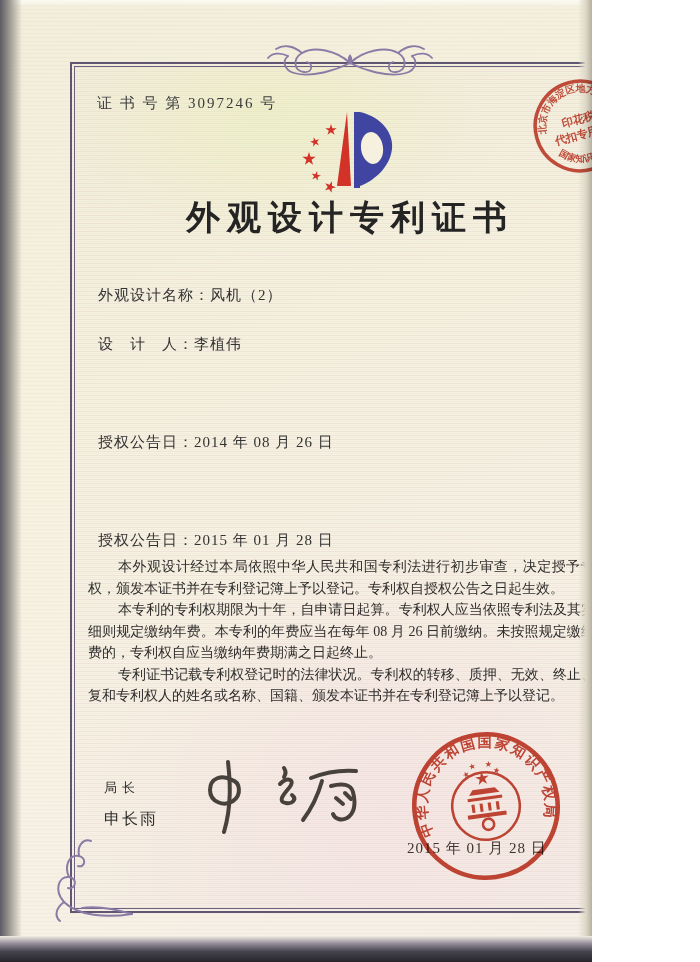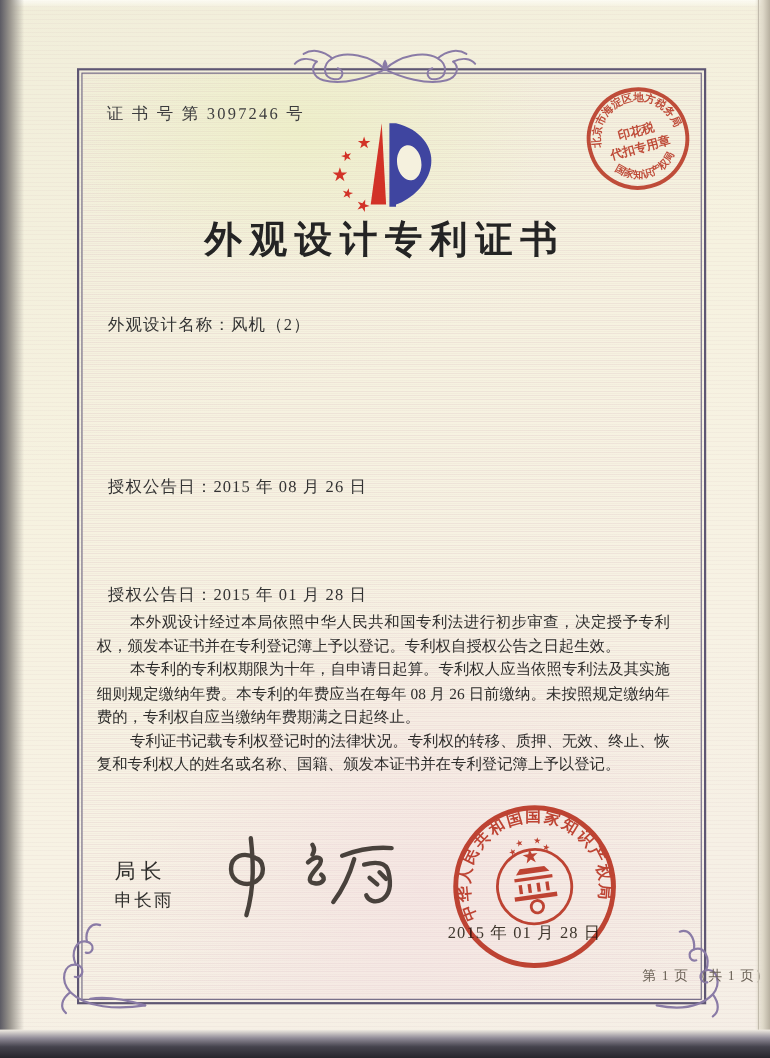--- a/index.html
+++ b/index.html
@@ -1,17 +1,17 @@
 <!DOCTYPE html>
 <html><head>
 <meta charset="utf-8">
 <style>
   html,body{margin:0;padding:0;}
   body{width:700px;height:962px;font-family:"Liberation Serif","DejaVu Serif",serif;}
-  .page{position:relative;width:700px;height:962px;overflow:hidden;
+  .page{position:relative;width:592px;height:962px;overflow:hidden;
     background:linear-gradient(160deg,#f1eeda 0%,#f6f2e0 38%,#f7f2e4 66%,#f5eee6 100%);}
   .page-texture{position:absolute;inset:0;pointer-events:none;
     background:repeating-linear-gradient(0deg,rgba(186,148,158,0.07) 0 1px,rgba(0,0,0,0) 1px 4px);}
   
   .edge-left{position:absolute;left:0;top:0;width:22px;height:962px;
     background:linear-gradient(to right,#5c5b64 0%,#98948d 40%,rgba(152,148,141,0) 100%);}
   .edge-top{position:absolute;left:0;top:0;width:700px;height:7px;background:linear-gradient(#fcfbf3,rgba(252,251,243,0));}
   .edge-right{position:absolute;right:0;top:0;width:14px;height:962px;
     background:linear-gradient(to right,rgba(0,0,0,0),#ded8c8 55%,#b7b0a0 100%);}
   .edge-right-line{position:absolute;left:689px;top:0;width:1px;height:945px;background:#a9a294;}
@@ -27,21 +27,21 @@
       repeating-linear-gradient(0deg,rgba(197,151,168,0.16) 0 1px,rgba(0,0,0,0) 1px 4px);}
   .ornament{position:absolute;}
   
   .cert-number{position:absolute;left:97px;top:94px;font-size:15px;letter-spacing:2px;color:#3c3c3e;}
   .title{position:absolute;left:0;top:195px;width:700px;text-align:center;font-size:34px;
     font-weight:bold;letter-spacing:7px;color:#242424;}
   .field-row{position:absolute;left:98px;font-size:15px;color:#333;letter-spacing:1px;white-space:nowrap;}
   .paragraphs{position:absolute;left:88px;top:556px;width:521px;font-size:14px;line-height:21.5px;
     color:#2e2d2c;text-align:justify;}
   .paragraphs p{margin:0;text-indent:2.15em;}
-  .signer-title{position:absolute;left:104px;top:779px;font-size:19px;letter-spacing:5px;color:#2f2e2c;}
+  .signer-title{position:absolute;left:104px;top:779px;font-size:13px;letter-spacing:5px;color:#2f2e2c;}
   .signer-name{position:absolute;left:104px;top:809px;font-size:16px;letter-spacing:2px;color:#2f2e2c;}
   .issue-date{position:absolute;left:407px;top:839px;font-size:15px;letter-spacing:1px;color:#3e362d;z-index:3;}
   .page-footer{position:absolute;left:0;top:879px;width:700px;text-align:right;font-size:12.5px;
     letter-spacing:1px;color:#6b6257;}
   .sig{position:absolute;left:188px;top:750px;z-index:2;}
   .logo{position:absolute;left:302px;top:106px;}
   .tax-stamp{position:absolute;left:524px;top:70px;transform:rotate(-15deg);opacity:.88;
     mix-blend-mode:multiply;z-index:4;}
   .office-seal{position:absolute;left:399px;top:719px;transform:rotate(-8deg);opacity:.92;
     mix-blend-mode:multiply;z-index:4;}
@@ -117,21 +117,22 @@
     <text class="seal-text" font-size="9" fill="#c23a28">
       <textPath href="#taxBot" startOffset="50%" text-anchor="middle">国家知识产权局</textPath>
     </text>
     <text class="seal-text" x="55" y="52" text-anchor="middle" font-size="11" fill="#c23a28">印花税</text>
     <text class="seal-text" x="55" y="67" text-anchor="middle" font-size="11" fill="#c23a28">代扣专用章</text>
   </svg>
 
   <div class="title">外观设计专利证书</div>
 
   <div class="field-row" style="top:286px"><span>外观设计名称：</span><span>风机（2）</span></div>
-  <div class="field-row" style="top:433px"><span>授权公告日：</span><span>2015 年 08 月 26 日</span></div>
+  <div class="field-row" style="top:335px"><span>设　计　人：</span><span>李植伟</span></div>
+  <div class="field-row" style="top:433px"><span>授权公告日：</span><span>2014 年 08 月 26 日</span></div>
   <div class="field-row" style="top:531px"><span>授权公告日：</span><span>2015 年 01 月 28 日</span></div>
 
   <div class="paragraphs">
     <p>本外观设计经过本局依照中华人民共和国专利法进行初步审查，决定授予专利权，颁发本证书并在专利登记簿上予以登记。专利权自授权公告之日起生效。</p>
     <p>本专利的专利权期限为十年，自申请日起算。专利权人应当依照专利法及其实施细则规定缴纳年费。本专利的年费应当在每年 08 月 26 日前缴纳。未按照规定缴纳年费的，专利权自应当缴纳年费期满之日起终止。</p>
     <p>专利证书记载专利权登记时的法律状况。专利权的转移、质押、无效、终止、恢复和专利权人的姓名或名称、国籍、颁发本证书并在专利登记簿上予以登记。</p>
   </div>
 
   <div class="signer-title">局长</div>
   <div class="signer-name">申长雨</div>

